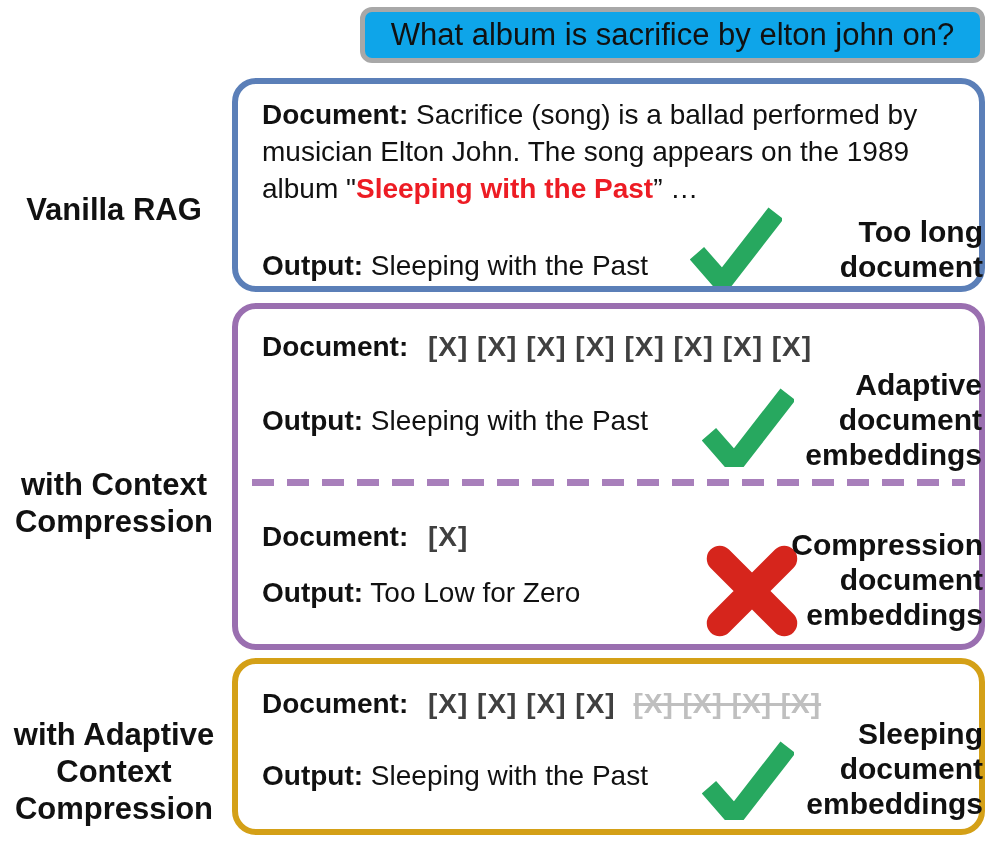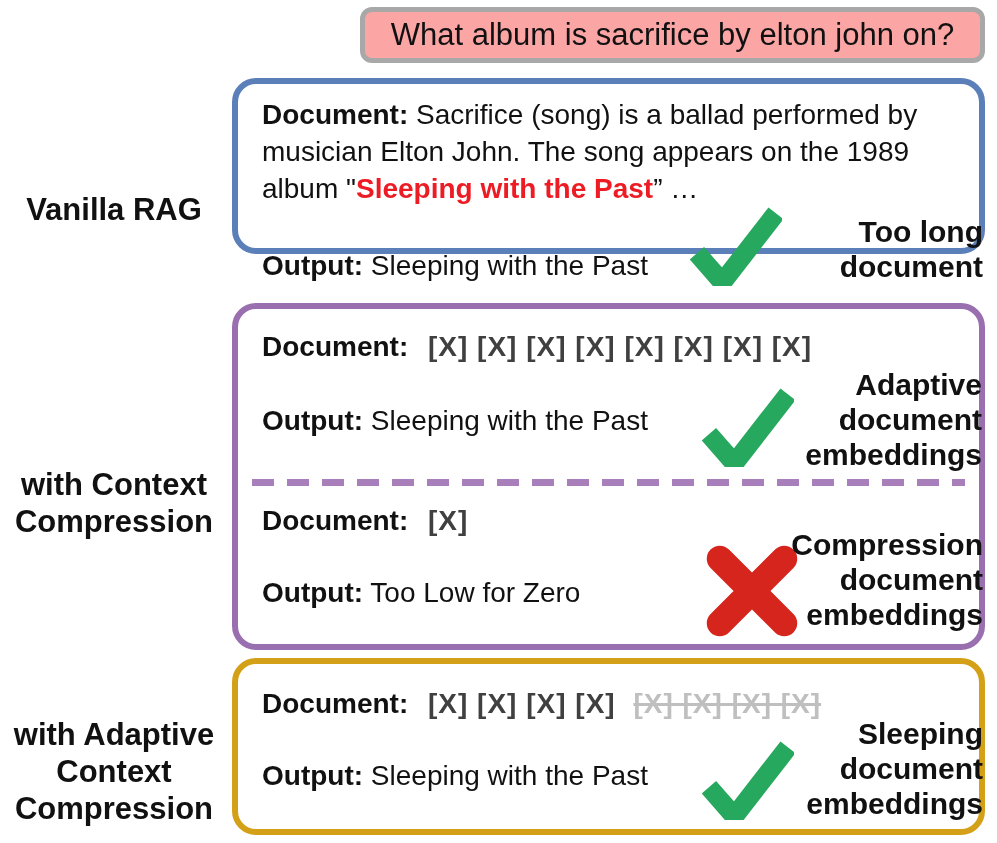--- a/index.html
+++ b/index.html
@@ -3,31 +3,31 @@
 <meta charset="utf-8">
 <style>
   html,body{margin:0;padding:0;background:#fff;}
   .canvas{position:relative;width:997px;height:843px;background:#ffffff;
           font-family:"Liberation Sans",sans-serif;color:#111;overflow:hidden;}
   .b{font-weight:bold;}
   
   .question-box{position:absolute;left:360px;top:7px;width:625px;height:56px;
     box-sizing:border-box;border:5px solid #A8A8A8;border-radius:12px;
     display:flex;align-items:center;justify-content:center;
-    font-size:31px;background:#fca5a5;}
+    font-size:31px;background:#0ea5e9;}
   
   .side-label{position:absolute;left:0;width:228px;text-align:center;
     font-size:31px;font-weight:bold;line-height:37px;margin-top:24px;}
   .side-label-vanilla{top:167px;}
   .side-label-compression{top:442px;}
   .side-label-adaptive{top:692px;}
   
   .panel{position:absolute;left:232px;width:753px;box-sizing:border-box;
     border-radius:24px;background:#fff;}
-  .panel-vanilla{top:78px;height:176px;border:6px solid #5B7FB8;}
+  .panel-vanilla{top:78px;height:214px;border:6px solid #5B7FB8;}
   .panel-compression{top:303px;height:347px;border:6px solid #9A6FB0;}
   .panel-adaptive{top:658px;height:177px;border:6px solid #D4A017;}
   .panel-inner{position:relative;width:100%;height:100%;}
   .doc-paragraph{position:absolute;left:24px;top:12px;width:706px;
     font-size:28px;line-height:37px;}
   .row-line{position:absolute;left:24px;font-size:28px;white-space:nowrap;}
   .red-highlight{color:#ED1C24;font-weight:bold;}
   .emb{color:#404040;font-weight:bold;letter-spacing:1px;margin-left:12px;}
   .emb-pruned{color:#BFBFBF;font-weight:bold;letter-spacing:1px;margin-left:10px;
     text-decoration:line-through;text-decoration-thickness:3px;}
@@ -98,21 +98,21 @@
         </svg>
       </div>
       <div class="note" style="left:534px;top:58px;width:210px;">
         <div>Adaptive</div>
         <div>document</div>
         <div>embeddings</div>
       </div>
 
       <div class="divider" style="top:170px;"></div>
 
-      <div class="row-line" style="top:196px;text-align:center;">
+      <div class="row-line" style="top:212px;text-align:center;">
         <span class="b">Document:</span>
         <span class="emb">[X]</span>
       </div>
       <div class="row-line" style="top:268px;">
         <span class="b">Output:</span>
         <span>Too Low for Zero</span>
       </div>
       <div class="mark" style="left:462px;top:230px;width:104px;height:104px;">
         <svg width="104" height="104" viewBox="0 0 100 100">
           <path d="M19 19 L81 81 M81 19 L19 81" fill="none" stroke="#D6251C" stroke-width="25" stroke-linecap="round"></path>

